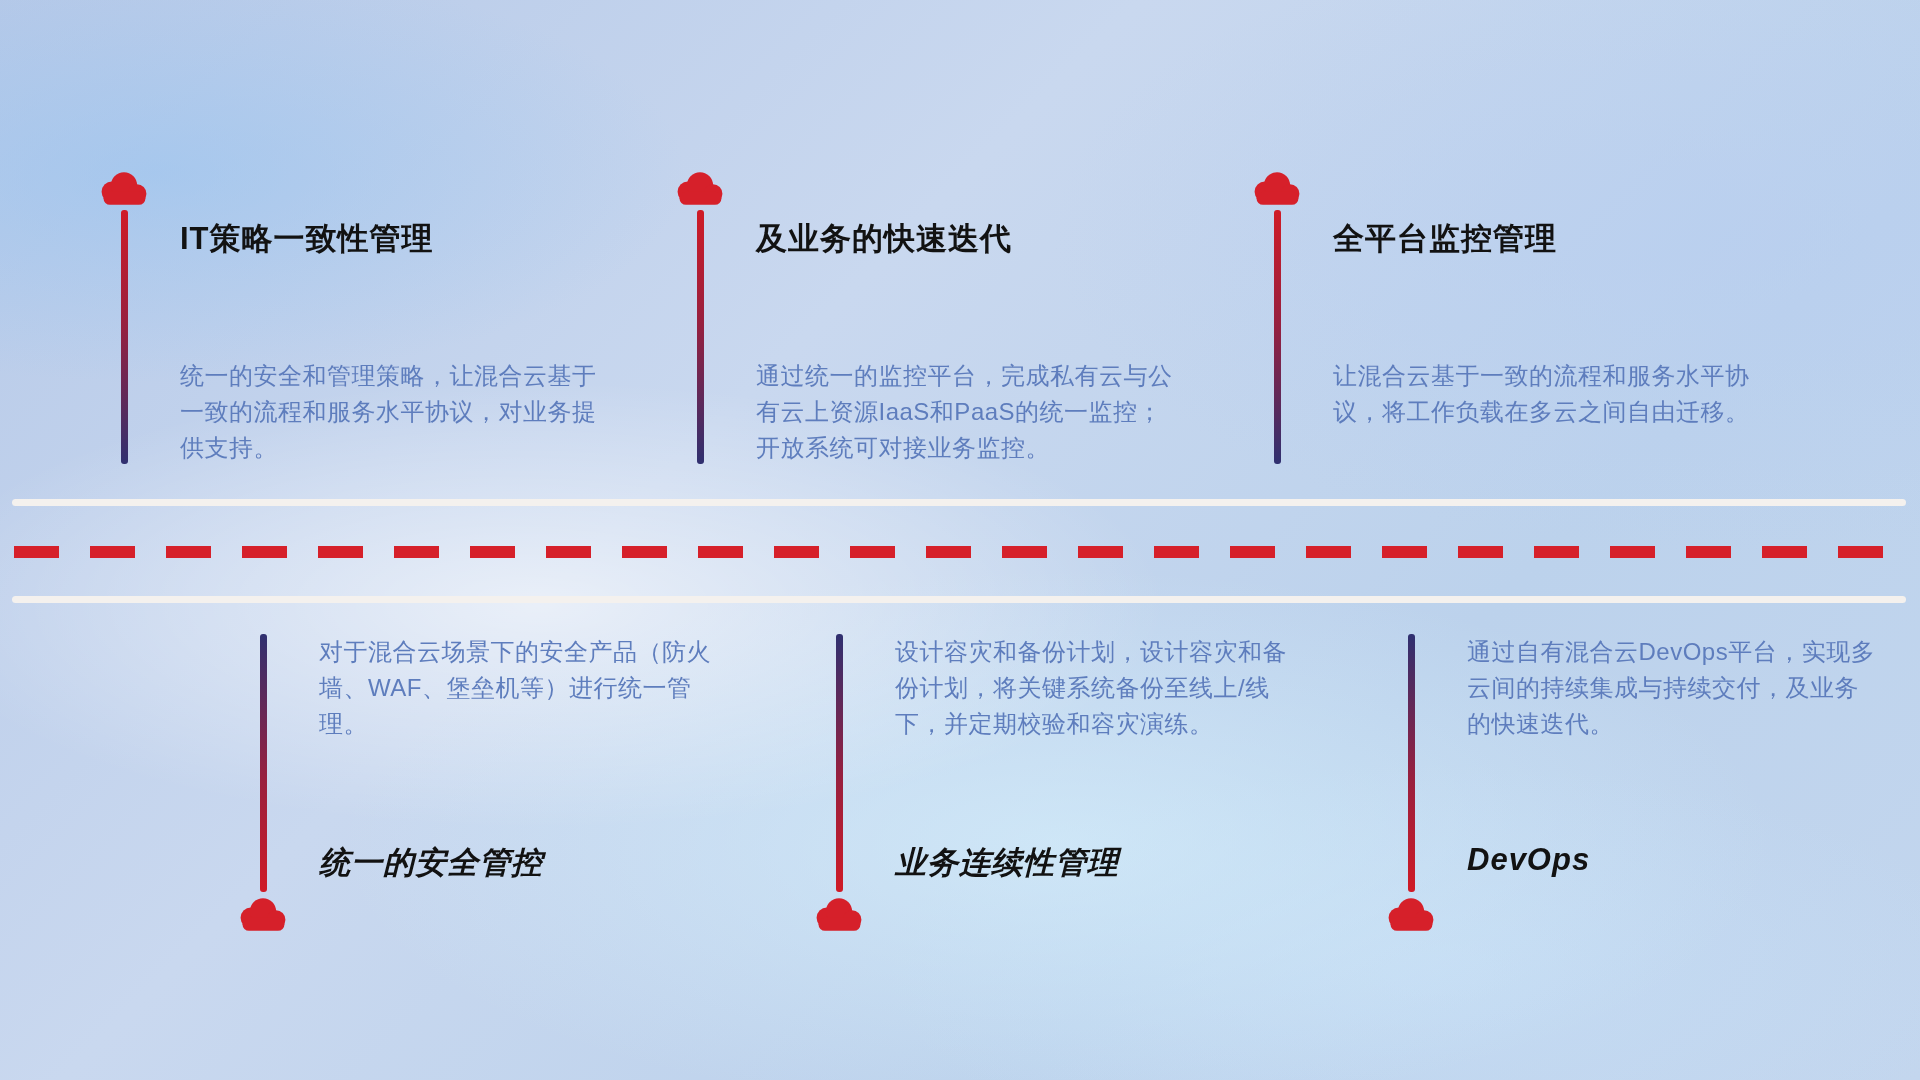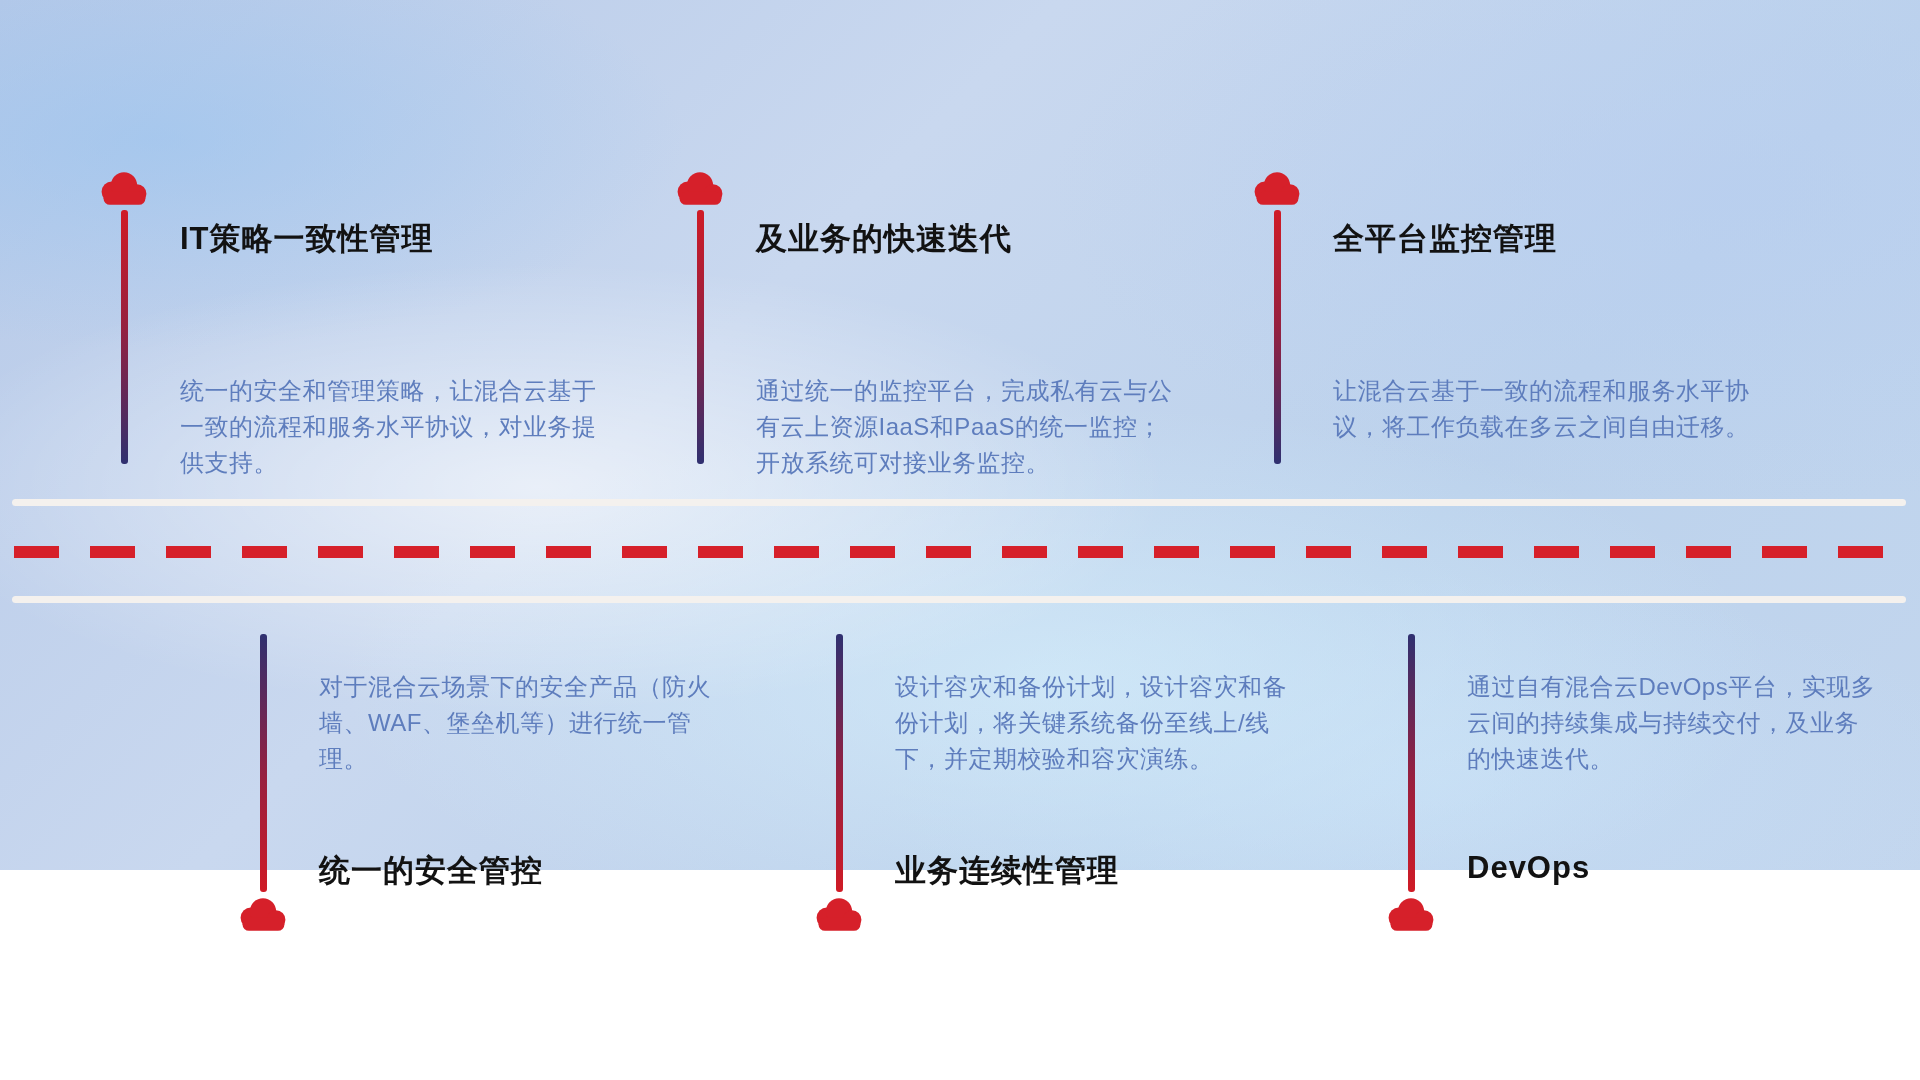--- a/index.html
+++ b/index.html
@@ -2,21 +2,21 @@
 <html><head>
 <meta charset="utf-8">
 <style>
   * { margin: 0; padding: 0; box-sizing: border-box; }
   html, body { width: 1920px; height: 1080px; overflow: hidden; }
   body { font-family: "Liberation Sans", "DejaVu Sans", sans-serif; }
 
   .canvas {
     position: relative;
     width: 1920px;
-    height: 870px;
+    height: 1080px;
     background:
       radial-gradient(ellipse 900px 320px at 28% 56%, rgba(255,255,255,0.60), transparent 70%),
       radial-gradient(ellipse 1000px 380px at 55% 78%, rgba(214,240,252,0.65), transparent 72%),
       radial-gradient(ellipse 760px 300px at 8% 16%, rgba(150,195,240,0.55), transparent 70%),
       radial-gradient(ellipse 900px 420px at 90% 22%, rgba(184,206,240,0.65), transparent 75%),
       radial-gradient(ellipse 800px 300px at 75% 90%, rgba(200,225,248,0.55), transparent 70%),
       linear-gradient(135deg, #b6c9e8 0%, #c9d8ef 38%, #bcd2ec 70%, #c3d6ee 100%);
   }
 
   
@@ -74,34 +74,33 @@
   .title {
     position: absolute;
     left: 56px;
     white-space: nowrap;
     font-size: 31px;
     font-weight: 700;
     color: #121212;
     letter-spacing: 1px;
   }
   .item.top .title { top: 48px; }
-  .item.bottom .title { top: 216px; }
+  .item.bottom .title { top: 208px; font-style: italic; }
 
   .desc {
     position: absolute;
     left: 56px;
     width: 424px;
     font-size: 24px;
     line-height: 36px;
     color: #5e7dbd;
     letter-spacing: 0.5px;
-    margin-top: 15px;
   }
   .item.top .desc { top: 188px; }
-  .item.bottom .desc { top: 20px; width: 412px; }
+  .item.bottom .desc { top: 0; width: 412px; }
 
   
   #t1 { left: 124px;  top: 170px; }
   #t2 { left: 700px;  top: 170px; }
   #t3 { left: 1277px; top: 170px; }
   #b1 { left: 263px;  top: 634px; }
   #b2 { left: 839px;  top: 634px; }
   #b3 { left: 1411px; top: 634px; }
 </style>
 </head>

